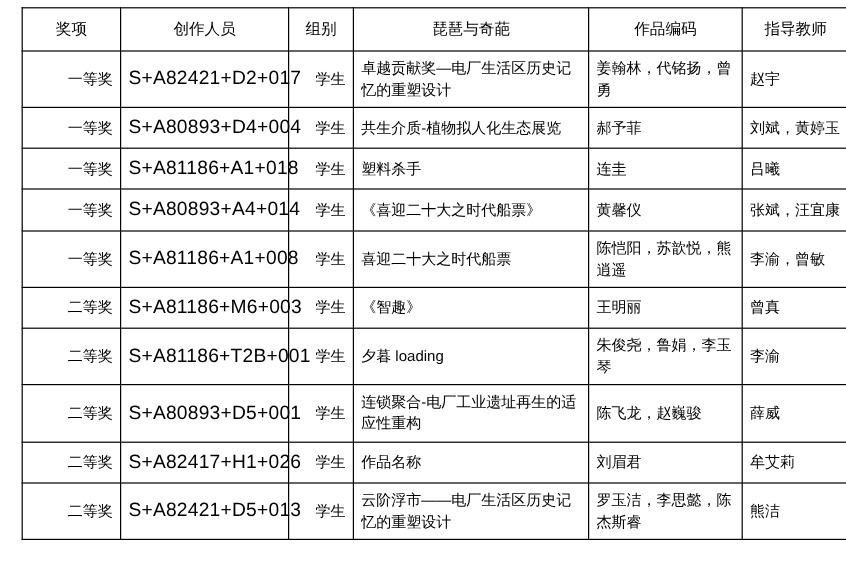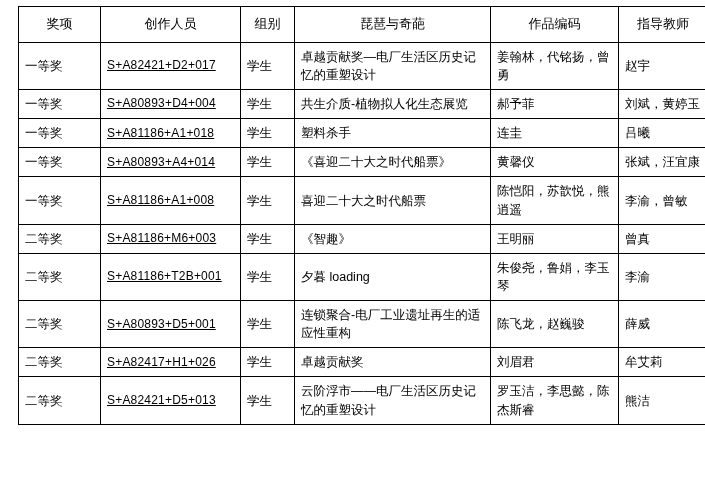--- a/index.html
+++ b/index.html
@@ -33,33 +33,32 @@
     font-size: 13px;
     padding: 8px 6px;
   }
   .col-award   { width: 82px; }
   .col-code    { width: 140px; }
   .col-group   { width: 54px; }
   .col-title   { width: 196px; }
   .col-authors { width: 128px; }
   .col-teacher { width: 89px; }
 
-  .c-center { text-align: left; }
+  .c-center { text-align: right; }
   .c-left   { text-align: left; }
 
   .section-row td {
     text-align: left;
     padding: 7px 10px;
     font-size: 13px;
   }
   .code-cell {
     text-align: left;
-    font-size: 12px;
+    font-size: 16px;
     letter-spacing: 0.2px;
-    text-decoration: underline;
   }
 </style>
 </head>
 <body>
 
 <table id="award-table">
   <colgroup>
     <col class="col-award">
     <col class="col-code">
     <col class="col-group">
@@ -140,21 +139,21 @@
       <td class="code-cell">S+A80893+D5+001</td>
       <td class="c-center">学生</td>
       <td class="c-left">连锁聚合-电厂工业遗址再生的适应性重构</td>
       <td class="c-left">陈飞龙，赵巍骏</td>
       <td class="c-left">薛威</td>
     </tr>
     <tr>
       <td class="c-center">二等奖</td>
       <td class="code-cell">S+A82417+H1+026</td>
       <td class="c-center">学生</td>
-      <td class="c-left">卓越贡献奖</td>
+      <td class="c-left">作品名称</td>
       <td class="c-left">刘眉君</td>
       <td class="c-left">牟艾莉</td>
     </tr>
     <tr>
       <td class="c-center">二等奖</td>
       <td class="code-cell">S+A82421+D5+013</td>
       <td class="c-center">学生</td>
       <td class="c-left">云阶浮市——电厂生活区历史记忆的重塑设计</td>
       <td class="c-left">罗玉洁，李思懿，陈杰斯睿</td>
       <td class="c-left">熊洁</td>

